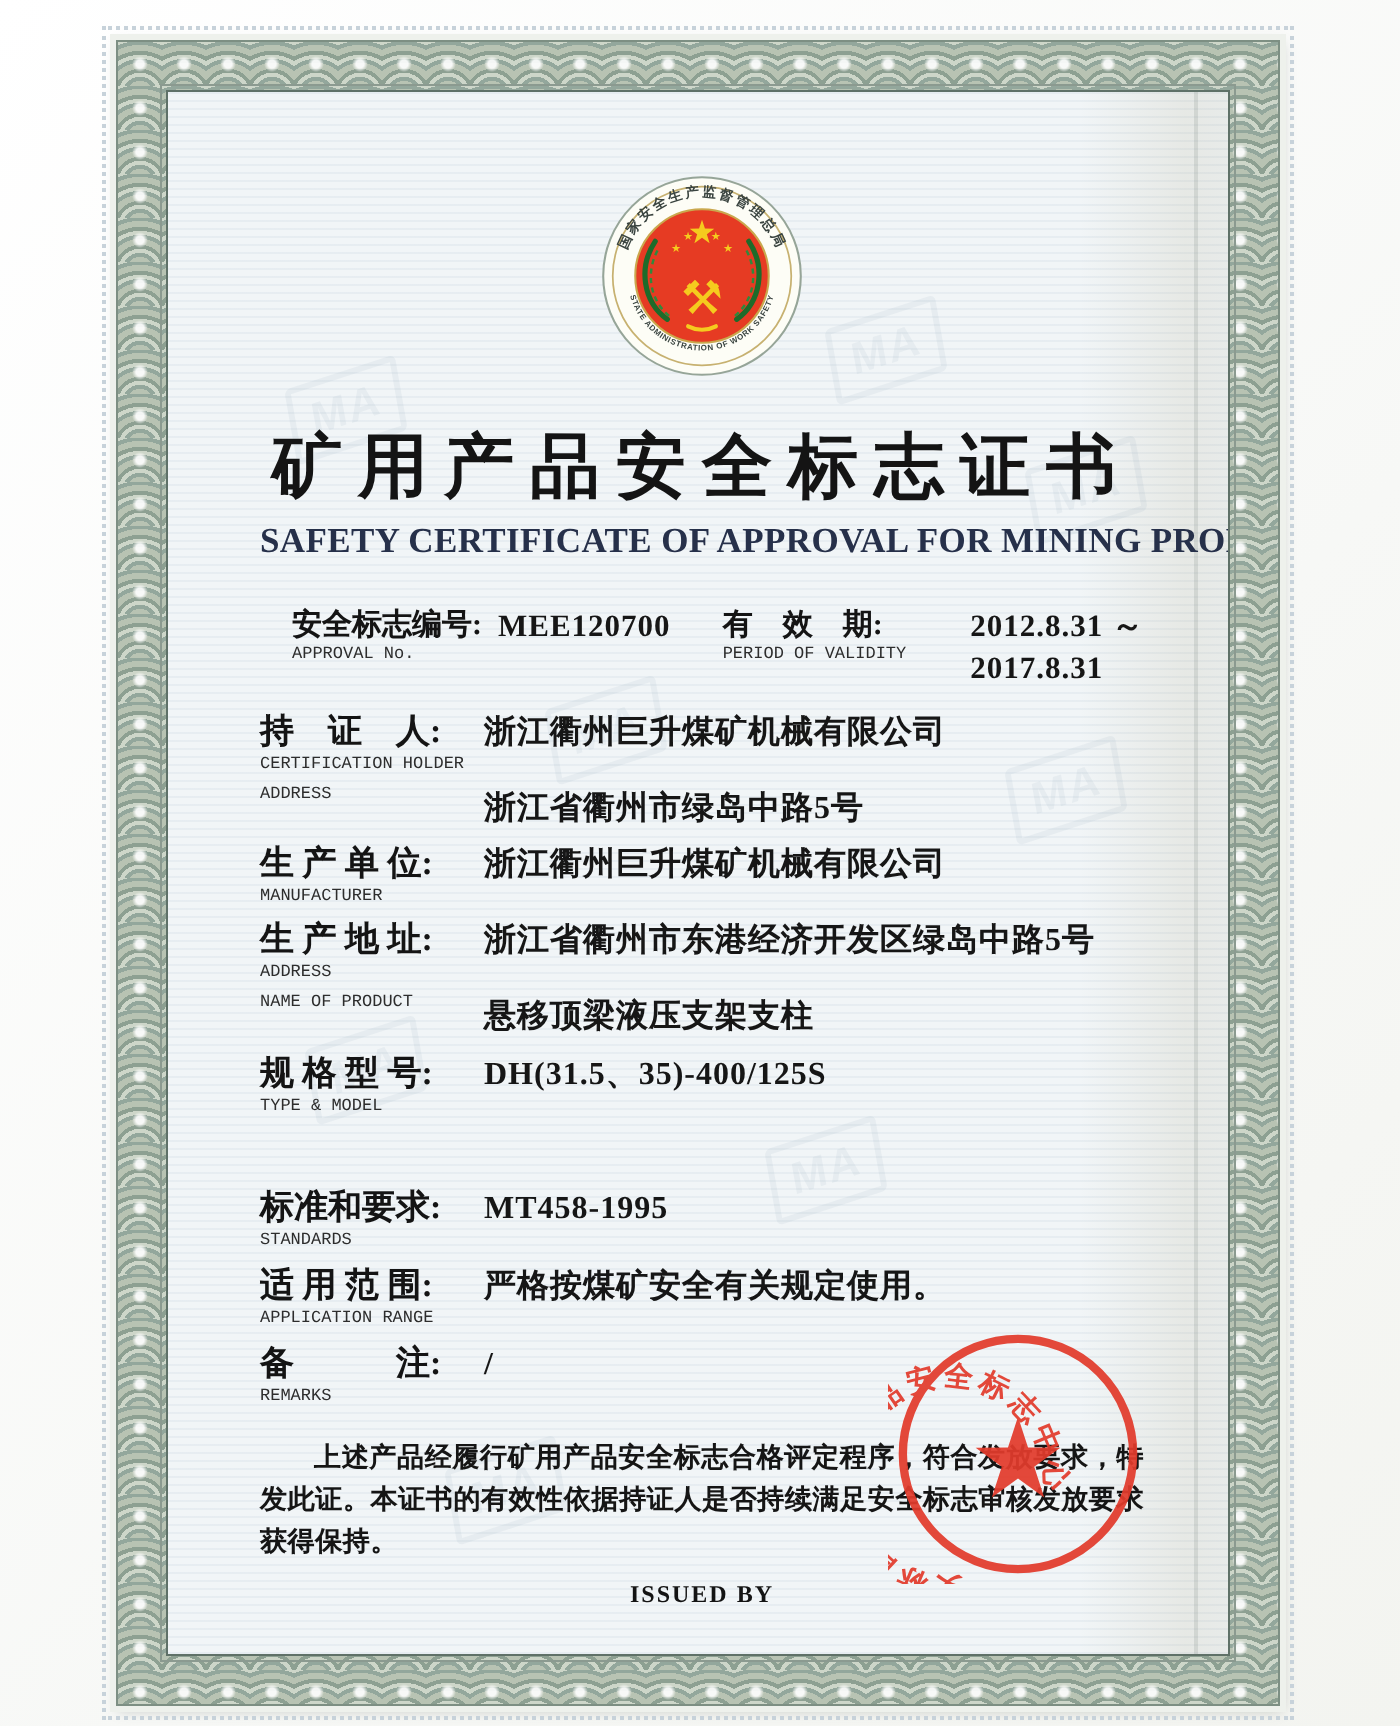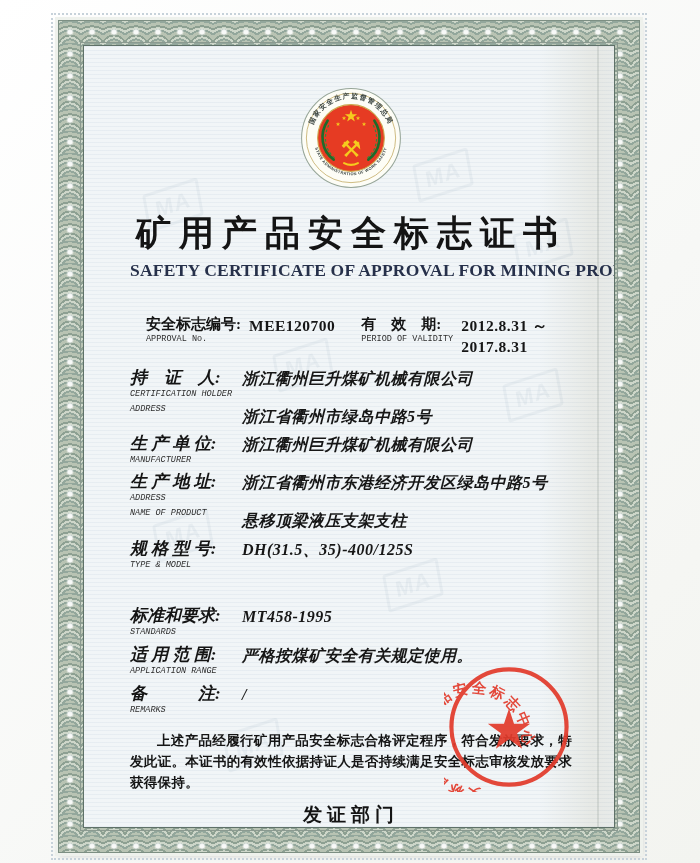--- a/index.html
+++ b/index.html
@@ -70,27 +70,27 @@
 
   
   .content { position:relative; z-index:2; }
   .row { display:flex; align-items:flex-start; margin-bottom:5px; }
   .lab { flex:none; }
   .lab-cn { font-size:17px; font-weight:700; color:#141414; white-space:nowrap; }
   .lab-en { font-family:"Liberation Mono","DejaVu Sans Mono",monospace; font-size:8.5px; color:#2d2d2d; white-space:nowrap; margin-top:0; }
   .val { font-size:16px; line-height:1.35; color:#161616; padding-top:2px; letter-spacing:.5px; font-weight:600; }
   .w108 { width:112px; }
 
-  .row-split { margin-top:34px; margin-bottom:6px; padding-left:16px; }
+  .row-split { margin-top:22px; margin-bottom:6px; padding-left:16px; }
   .pair { display:flex; }
   .pair .lab-cn { font-size:15px; }
   .pair .val { font-size:15.5px; padding-top:1px; }
-  .pair2 { margin-left:26px; }
-
-  .rows-main { margin-top:8px;font-style:italic; }
+  .pair2 { margin-left:26px;gap:24px; }
+
+  .rows-main { margin-top:8px; }
   .gap-top { margin-top:34px; }
 
   
   .statement {
     margin-top:16px; font-size:13.5px; line-height:1.55; font-weight:600;
     color:#151515; text-align:justify; text-indent:2em; letter-spacing:.3px;
   }
 
   
   .issued { text-align:center; margin-top:8px; }
@@ -239,21 +239,20 @@
               <div class="lab-cn">备　　　注:</div>
               <div class="lab-en">REMARKS</div>
             </div>
             <div class="val">/</div>
           </div>
         </div>
 
         <p class="statement">上述产品经履行矿用产品安全标志合格评定程序，符合发放要求，特发此证。本证书的有效性依据持证人是否持续满足安全标志审核发放要求获得保持。</p>
 
         <div class="issued">
-          <div class="issued-cn">发证部门</div>
           <div class="issued-en">ISSUED BY</div>
         </div>
 
       </div>
 
       <svg class="seal" viewBox="0 0 140 140">
         <defs>
           <path id="sealRing" d="M 70,122 A 52,52 0 1 1 70.001,121.999"></path>
         </defs>
         <circle cx="70" cy="70" r="62" fill="none" stroke="#e23b2c" stroke-width="4.5"></circle>

